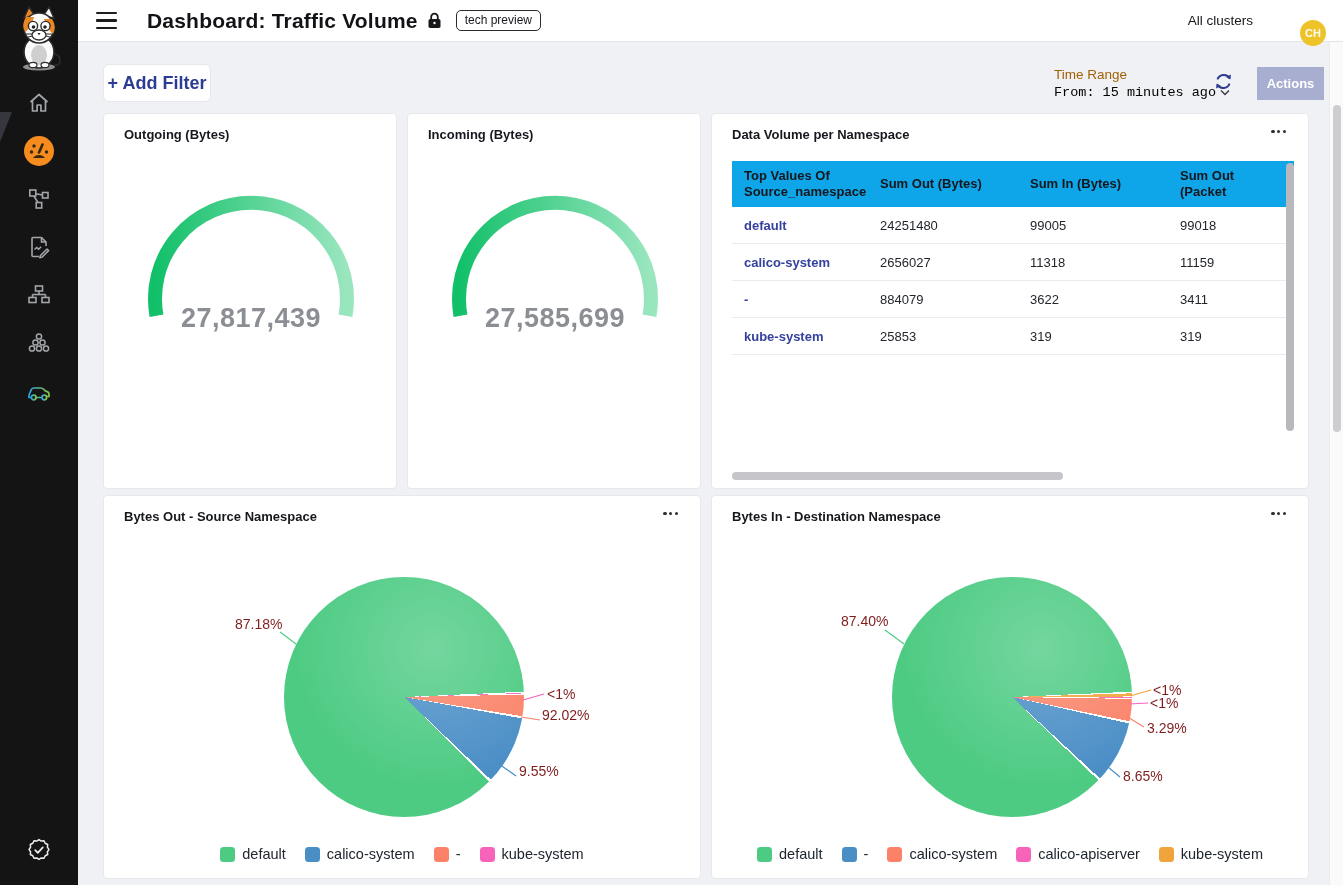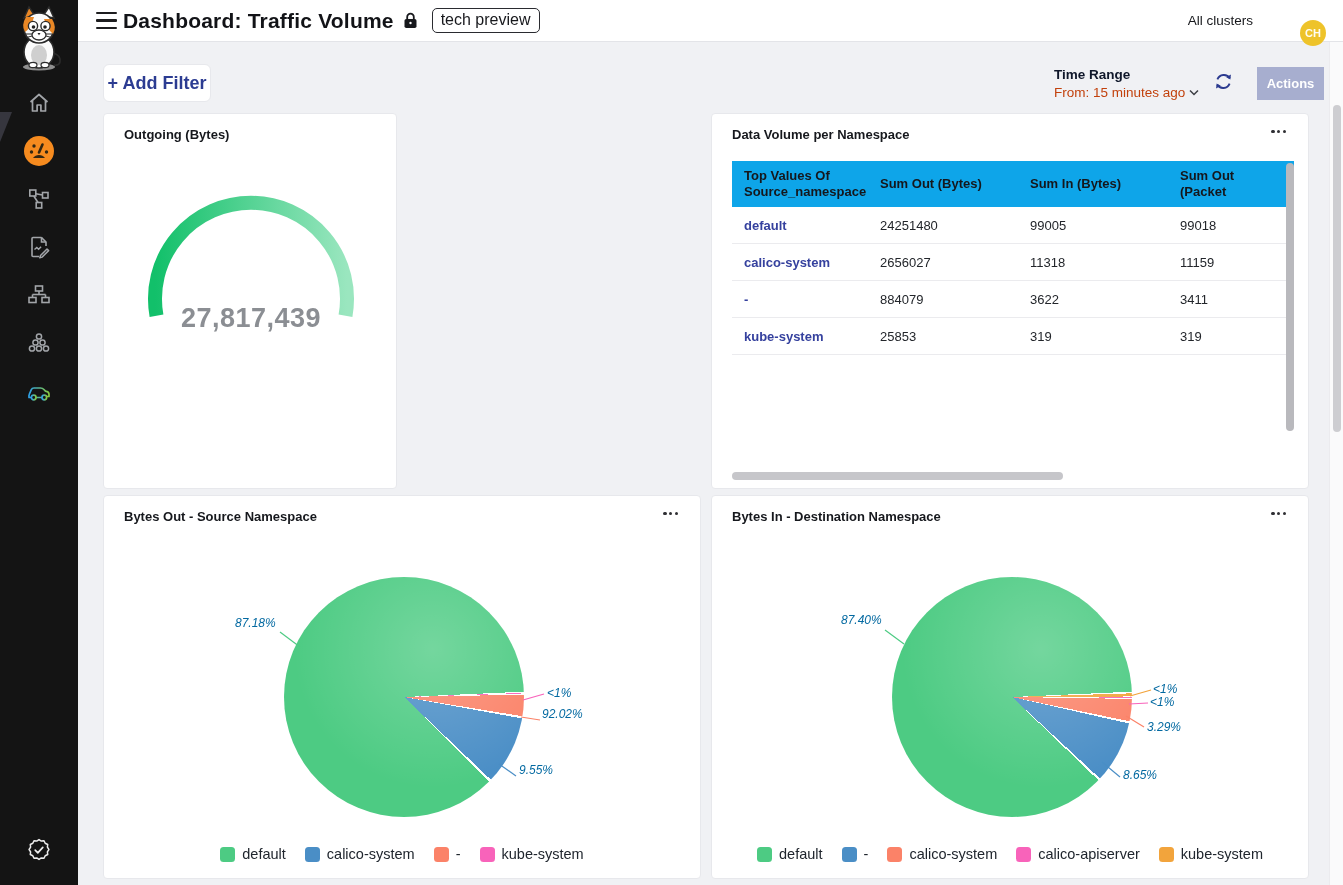--- a/index.html
+++ b/index.html
@@ -14,39 +14,39 @@
   .nav { position:absolute; top:79px; left:0; width:78px; }
   .nav-item { width:78px; height:48px; display:flex; align-items:center; justify-content:center; cursor:pointer; }
   .nav-bottom { position:absolute; bottom:22px; left:0; width:78px; display:flex; justify-content:center; cursor:pointer; }
 
   
   .topbar { position:absolute; left:78px; top:0; width:1265px; height:42px; background:#fff;
             border-bottom:1px solid #e3e4e8; display:flex; align-items:center; z-index:4; }
   .hamburger { margin-left:18px; width:21px; height:17px; display:flex; flex-direction:column;
                justify-content:space-between; background:none; border:none; cursor:pointer; }
   .hamburger i { display:block; height:2.4px; background:#1d1d1f; border-radius:1px; }
-  .page-title { margin-left:6px; font-size:21px; font-weight:700; color:#121317; letter-spacing:.2px; }
+  .page-title { margin-left:30px; font-size:21px; font-weight:700; color:#121317; letter-spacing:.2px; }
   .lock { margin-left:9px; }
-  .badge { margin-left:14px; font-size:16px; color:#17181c; border:1.5px solid #2a2b30;
+  .badge { margin-left:14px; font-size:12px; color:#17181c; border:1.5px solid #2a2b30;
            border-radius:5px; padding:2px 8px 3px; background:#fff; white-space:nowrap; }
   .topbar-right { margin-left:auto; display:flex; align-items:center; }
   .cluster-selector { font-size:13.5px; color:#17181c; cursor:pointer; }
   .avatar { margin-left:47px; margin-right:17px; width:26px; height:26px; border-radius:50%;
             background:#eec32a; color:#fffdf2; font-size:11px; font-weight:700;
             display:flex; align-items:center; justify-content:center; cursor:pointer;margin-top:24px; }
 
   
   .content { position:absolute; left:78px; top:42px; width:1265px; height:843px; background:#f0f1f4; }
 
   .add-filter { position:absolute; left:25px; top:22px; width:108px; height:38px; background:#fff;
                 border:1px solid #e7e8ec; border-radius:6px; color:#2c3c92; font-size:18px; font-weight:700;
                 font-family:inherit; cursor:pointer; }
   .tr-block { position:absolute; left:976px; top:25px; }
-  .tr-label { font-size:13.5px; font-weight:700; color:#0f172a; }
-  .tr-value { margin-top:3px; font-size:13.5px; color:#c2410c; display:flex; align-items:center; gap:4px; cursor:pointer; }
+  .tr-label { font-size:13.5px; font-weight:400; color:#a16207; }
+  .tr-value { margin-top:3px; font-size:13.5px; color:#000000; display:flex; align-items:center; gap:4px; cursor:pointer;font-family:Liberation Mono, monospace; }
   .refresh-btn { position:absolute; left:1136px; top:30px; background:none; border:none; cursor:pointer; }
   .actions-btn { position:absolute; left:1179px; top:25px; width:67px; height:33px; background:#a7aecf;
                  color:#fff; font-size:13px; font-weight:600; border:none; border-radius:0;
                  font-family:inherit; cursor:pointer; }
 
   
   .card { position:absolute; background:#fff; border:1px solid #e7e8ec; border-radius:4px; }
   .card h2 { position:absolute; left:20px; top:13px; font-size:13px; font-weight:700; color:#16181d; }
   .card-menu { position:absolute; right:22px; top:16px; display:flex; gap:2.5px; cursor:pointer; }
   .card-menu i { width:3.2px; height:3.2px; border-radius:50%; background:#2f2f33; }
@@ -71,21 +71,21 @@
   .vscroll { position:absolute; right:0; top:2px; width:8px; height:296px; }
   .vthumb { position:absolute; top:0; width:8px; height:268px; background:#b9b9bd; border-radius:4px; }
   .hscroll { position:absolute; left:20px; top:358px; width:540px; height:8px; }
   .hthumb { position:absolute; left:0; width:331px; height:8px; background:#c6c6ca; border-radius:4px; }
 
   
   .pie { position:absolute; left:180px; top:81px; width:240px; height:240px; border-radius:50%; cursor:pointer; }
   .pie::after { content:""; position:absolute; inset:0; border-radius:50%;
                 background:radial-gradient(circle at 62% 30%, rgba(255,255,255,.22), rgba(255,255,255,0) 62%); }
   .pie-lines { position:absolute; inset:0; pointer-events:none; }
-  .pie-label { position:absolute; font-size:12px; color:#0369a1; white-space:nowrap;font-style:italic; }
+  .pie-label { position:absolute; font-size:14px; color:#7f1d1d; white-space:nowrap; }
   .legend { position:absolute; left:0; right:0; top:350px; display:flex; justify-content:center;
             align-items:center; gap:19px; }
   .legend-item { display:flex; align-items:center; gap:7px; cursor:pointer; }
   .swatch { width:15px; height:15px; border-radius:3.5px; }
   .legend-label { font-size:14.5px; color:#20262e; }
 
   
   .page-scrollbar { position:absolute; right:0; top:42px; width:14px; height:843px; background:#fafafb;
                     border-left:1px solid #ebebee; z-index:6; }
   .page-thumb { position:absolute; left:3px; top:63px; width:8px; height:327px; background:#cdcdd1; border-radius:4px; cursor:grab; }
@@ -245,20 +245,33 @@
         <linearGradient id="gg0" x1="0" y1="0" x2="1" y2="0">
           <stop offset="0" stop-color="#12c06a"></stop>
             <stop offset="1" stop-color="#9ae6bf"></stop>
         </linearGradient>
       </defs>
       <path d="M 25.5 121.7 A 96 96 0 1 1 214.5 121.7" fill="none" stroke="url(#gg0)" stroke-width="14"></path>
       <text class="gauge-value" x="120" y="133" text-anchor="middle">27,817,439</text>
     </svg>
   </section>
 
+  <section class="card" id="card-gauge-in">
+    <h2>Incoming (Bytes)</h2>
+    <svg class="gauge-svg" width="240" height="150" viewBox="0 0 240 150">
+      <defs>
+        <linearGradient id="gg1" x1="0" y1="0" x2="1" y2="0">
+          <stop offset="0" stop-color="#12c06a"></stop>
+            <stop offset="1" stop-color="#9ae6bf"></stop>
+        </linearGradient>
+      </defs>
+      <path d="M 25.5 121.7 A 96 96 0 1 1 214.5 121.7" fill="none" stroke="url(#gg1)" stroke-width="14"></path>
+      <text class="gauge-value" x="120" y="133" text-anchor="middle">27,585,699</text>
+    </svg>
+  </section>
 
   <section class="card" id="card-table">
     <h2>Data Volume per Namespace</h2>
     <div class="card-menu">
         <i></i>
         <i></i>
         <i></i>
       </div>
     <div class="table-wrap">
       <div class="thead">

